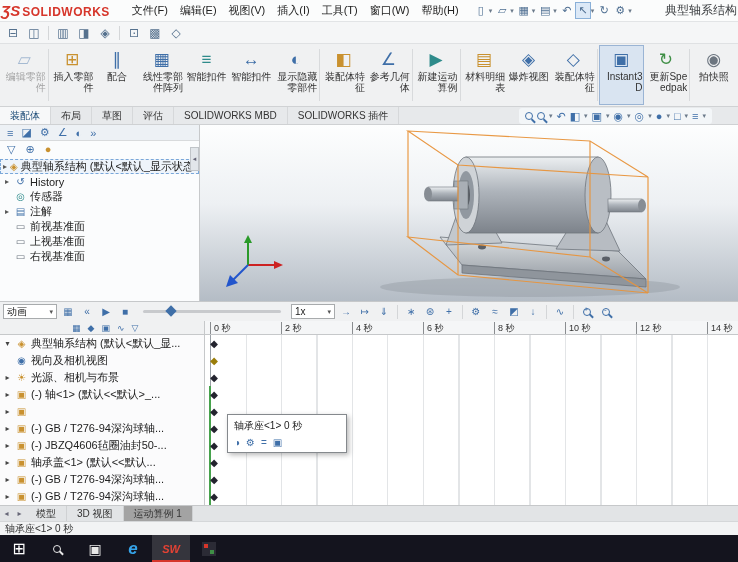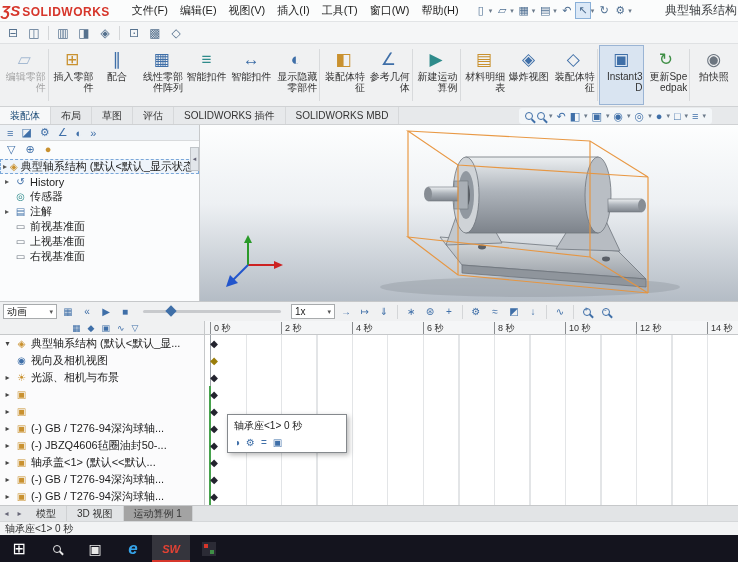--- a/index.html
+++ b/index.html
@@ -235,22 +235,22 @@
       <span class="ricon ic-gray">◉</span>
       <span class="rlabel">拍快照</span>
     </div>
   </div>
 
   <div class="tabs-row">
     <div class="ctab active">装配体</div>
     <div class="ctab">布局</div>
     <div class="ctab">草图</div>
     <div class="ctab">评估</div>
+    <div class="ctab">SOLIDWORKS MBD</div>
     <div class="ctab">SOLIDWORKS 插件</div>
-    <div class="ctab">SOLIDWORKS MBD</div>
     <div class="headsup">
       <span class="huicon">
           <span class="mag"></span>
         </span>
       <span class="huicon">
           <span class="mag"></span>
         </span>
         <span class="hucaret">▾</span>
       <span class="huicon">↶</span>
       <span class="huicon">◧</span>
@@ -452,20 +452,21 @@
         <span class="mlabel">视向及相机视图</span>
       </div>
       <div class="mrow">
         <span class="exp">▸</span>
         <span class="mico ic-gold">☀</span>
         <span class="mlabel">光源、相机与布景</span>
       </div>
       <div class="mrow">
         <span class="exp">▸</span>
         <span class="mico ic-gold">▣</span>
+        <span class="mlabel">(-) 轴&lt;1&gt; (默认&lt;&lt;默认&gt;_...</span>
       </div>
       <div class="mrow selected">
         <span class="exp">▸</span>
         <span class="mico ic-gold">▣</span>
       </div>
       <div class="mrow">
         <span class="exp">▸</span>
         <span class="mico ic-gold">▣</span>
         <span class="mlabel">(-) GB / T276-94深沟球轴...</span>
       </div>

